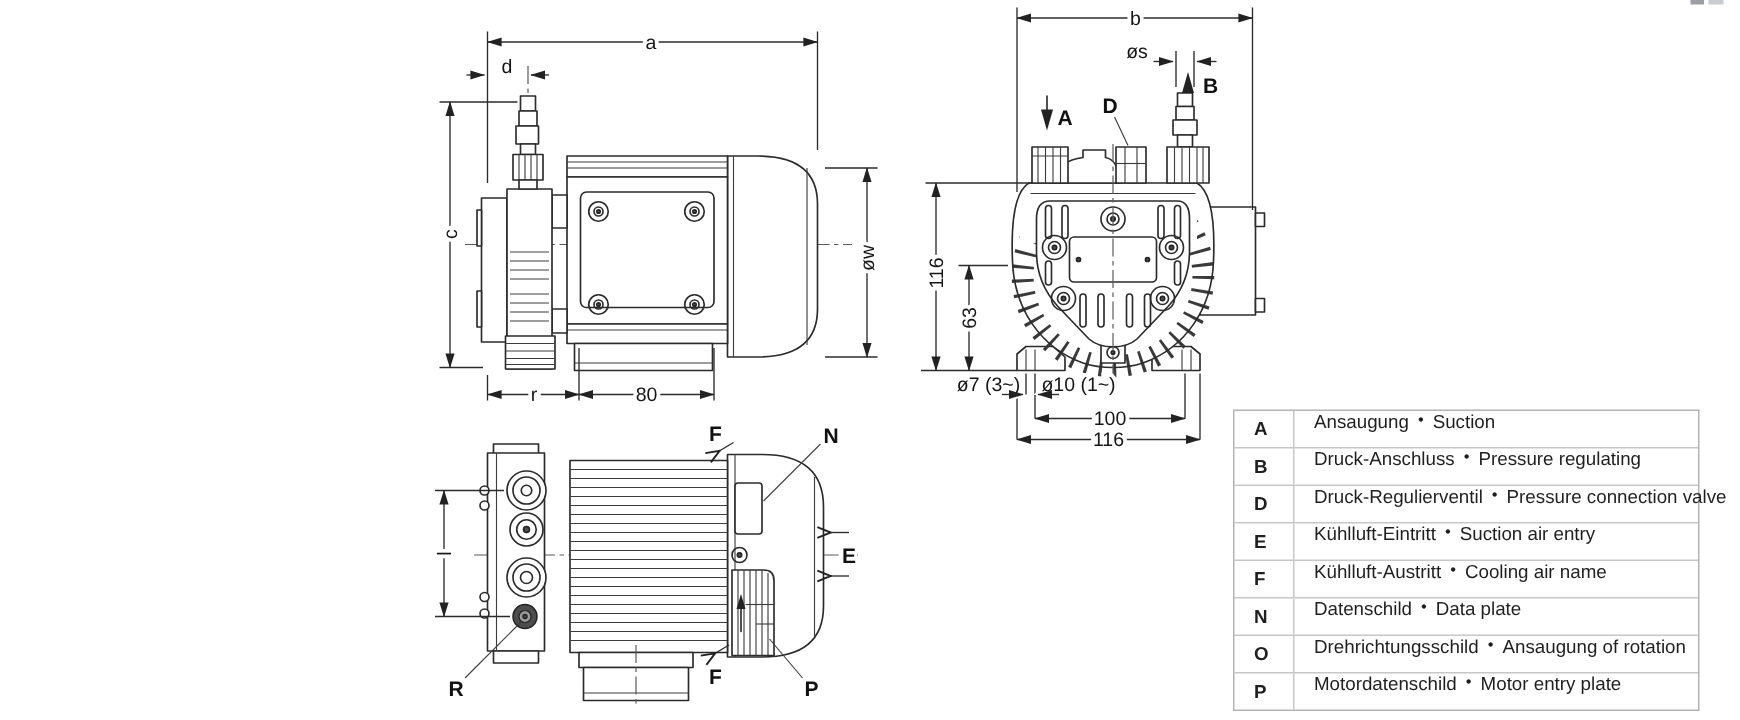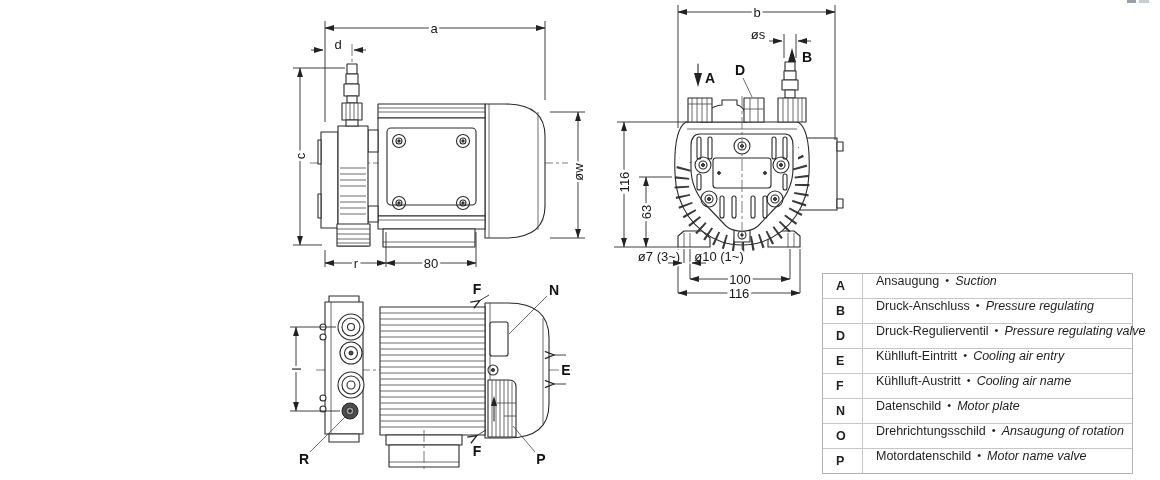--- a/index.html
+++ b/index.html
@@ -28,21 +28,21 @@
   
   .legend { position:absolute; left:822px; top:273px; width:311px;
             background:#fff; border:1px solid #b3b3b3; box-sizing:border-box;
             font-size:12.5px; color:#1f1f1f; }
   .legend-row { display:flex; align-items:stretch; height:24px; border-top:1px solid #c7c7c7; }
   .legend-row:first-child { border-top:none; }
   .legend-key { width:40px; flex:0 0 40px; border-right:1px solid #c7c7c7;
                 display:flex; align-items:center; padding-left:13px; box-sizing:border-box;
                 font-weight:bold; }
   .legend-text { display:flex; align-items:flex-start; padding-left:13px; gap:6px; white-space:nowrap; }
-  .legend-en { font-style:italic; }
+  .legend-en { }
   .legend-sep { font-size:11px; }
 
   .artifact { position:absolute; top:0; height:3px; }
   .artifact.a1 { left:1127px; width:9px; background:#9aa0a6; }
   .artifact.a2 { left:1139px; width:10px; background:#c9ccd1; }
 </style>
 </head>
 <body>
 
 <div class="stage">
@@ -439,61 +439,61 @@
           <span>Druck-Anschluss</span>
           <span class="legend-sep">•</span>
           <span class="legend-en">Pressure regulating</span>
         </div>
   </div>
   <div class="legend-row">
     <div class="legend-key">D</div>
     <div class="legend-text">
           <span>Druck-Regulierventil</span>
           <span class="legend-sep">•</span>
-          <span class="legend-en">Pressure regulating valve</span>
+          <span class="legend-en">Pressure connection valve</span>
         </div>
   </div>
   <div class="legend-row">
     <div class="legend-key">E</div>
     <div class="legend-text">
           <span>Kühlluft-Eintritt</span>
           <span class="legend-sep">•</span>
-          <span class="legend-en">Cooling air entry</span>
+          <span class="legend-en">Suction air entry</span>
         </div>
   </div>
   <div class="legend-row">
     <div class="legend-key">F</div>
     <div class="legend-text">
           <span>Kühlluft-Austritt</span>
           <span class="legend-sep">•</span>
           <span class="legend-en">Cooling air name</span>
         </div>
   </div>
   <div class="legend-row">
     <div class="legend-key">N</div>
     <div class="legend-text">
           <span>Datenschild</span>
           <span class="legend-sep">•</span>
-          <span class="legend-en">Motor plate</span>
+          <span class="legend-en">Data plate</span>
         </div>
   </div>
   <div class="legend-row">
     <div class="legend-key">O</div>
     <div class="legend-text">
           <span>Drehrichtungsschild</span>
           <span class="legend-sep">•</span>
           <span class="legend-en">Ansaugung of rotation</span>
         </div>
   </div>
   <div class="legend-row">
     <div class="legend-key">P</div>
     <div class="legend-text">
           <span>Motordatenschild</span>
           <span class="legend-sep">•</span>
-          <span class="legend-en">Motor name valve</span>
+          <span class="legend-en">Motor entry plate</span>
         </div>
   </div>
 </div>
 
 <div class="artifact a1"></div>
 <div class="artifact a2"></div>
 
 </div>
 
 </body></html>

